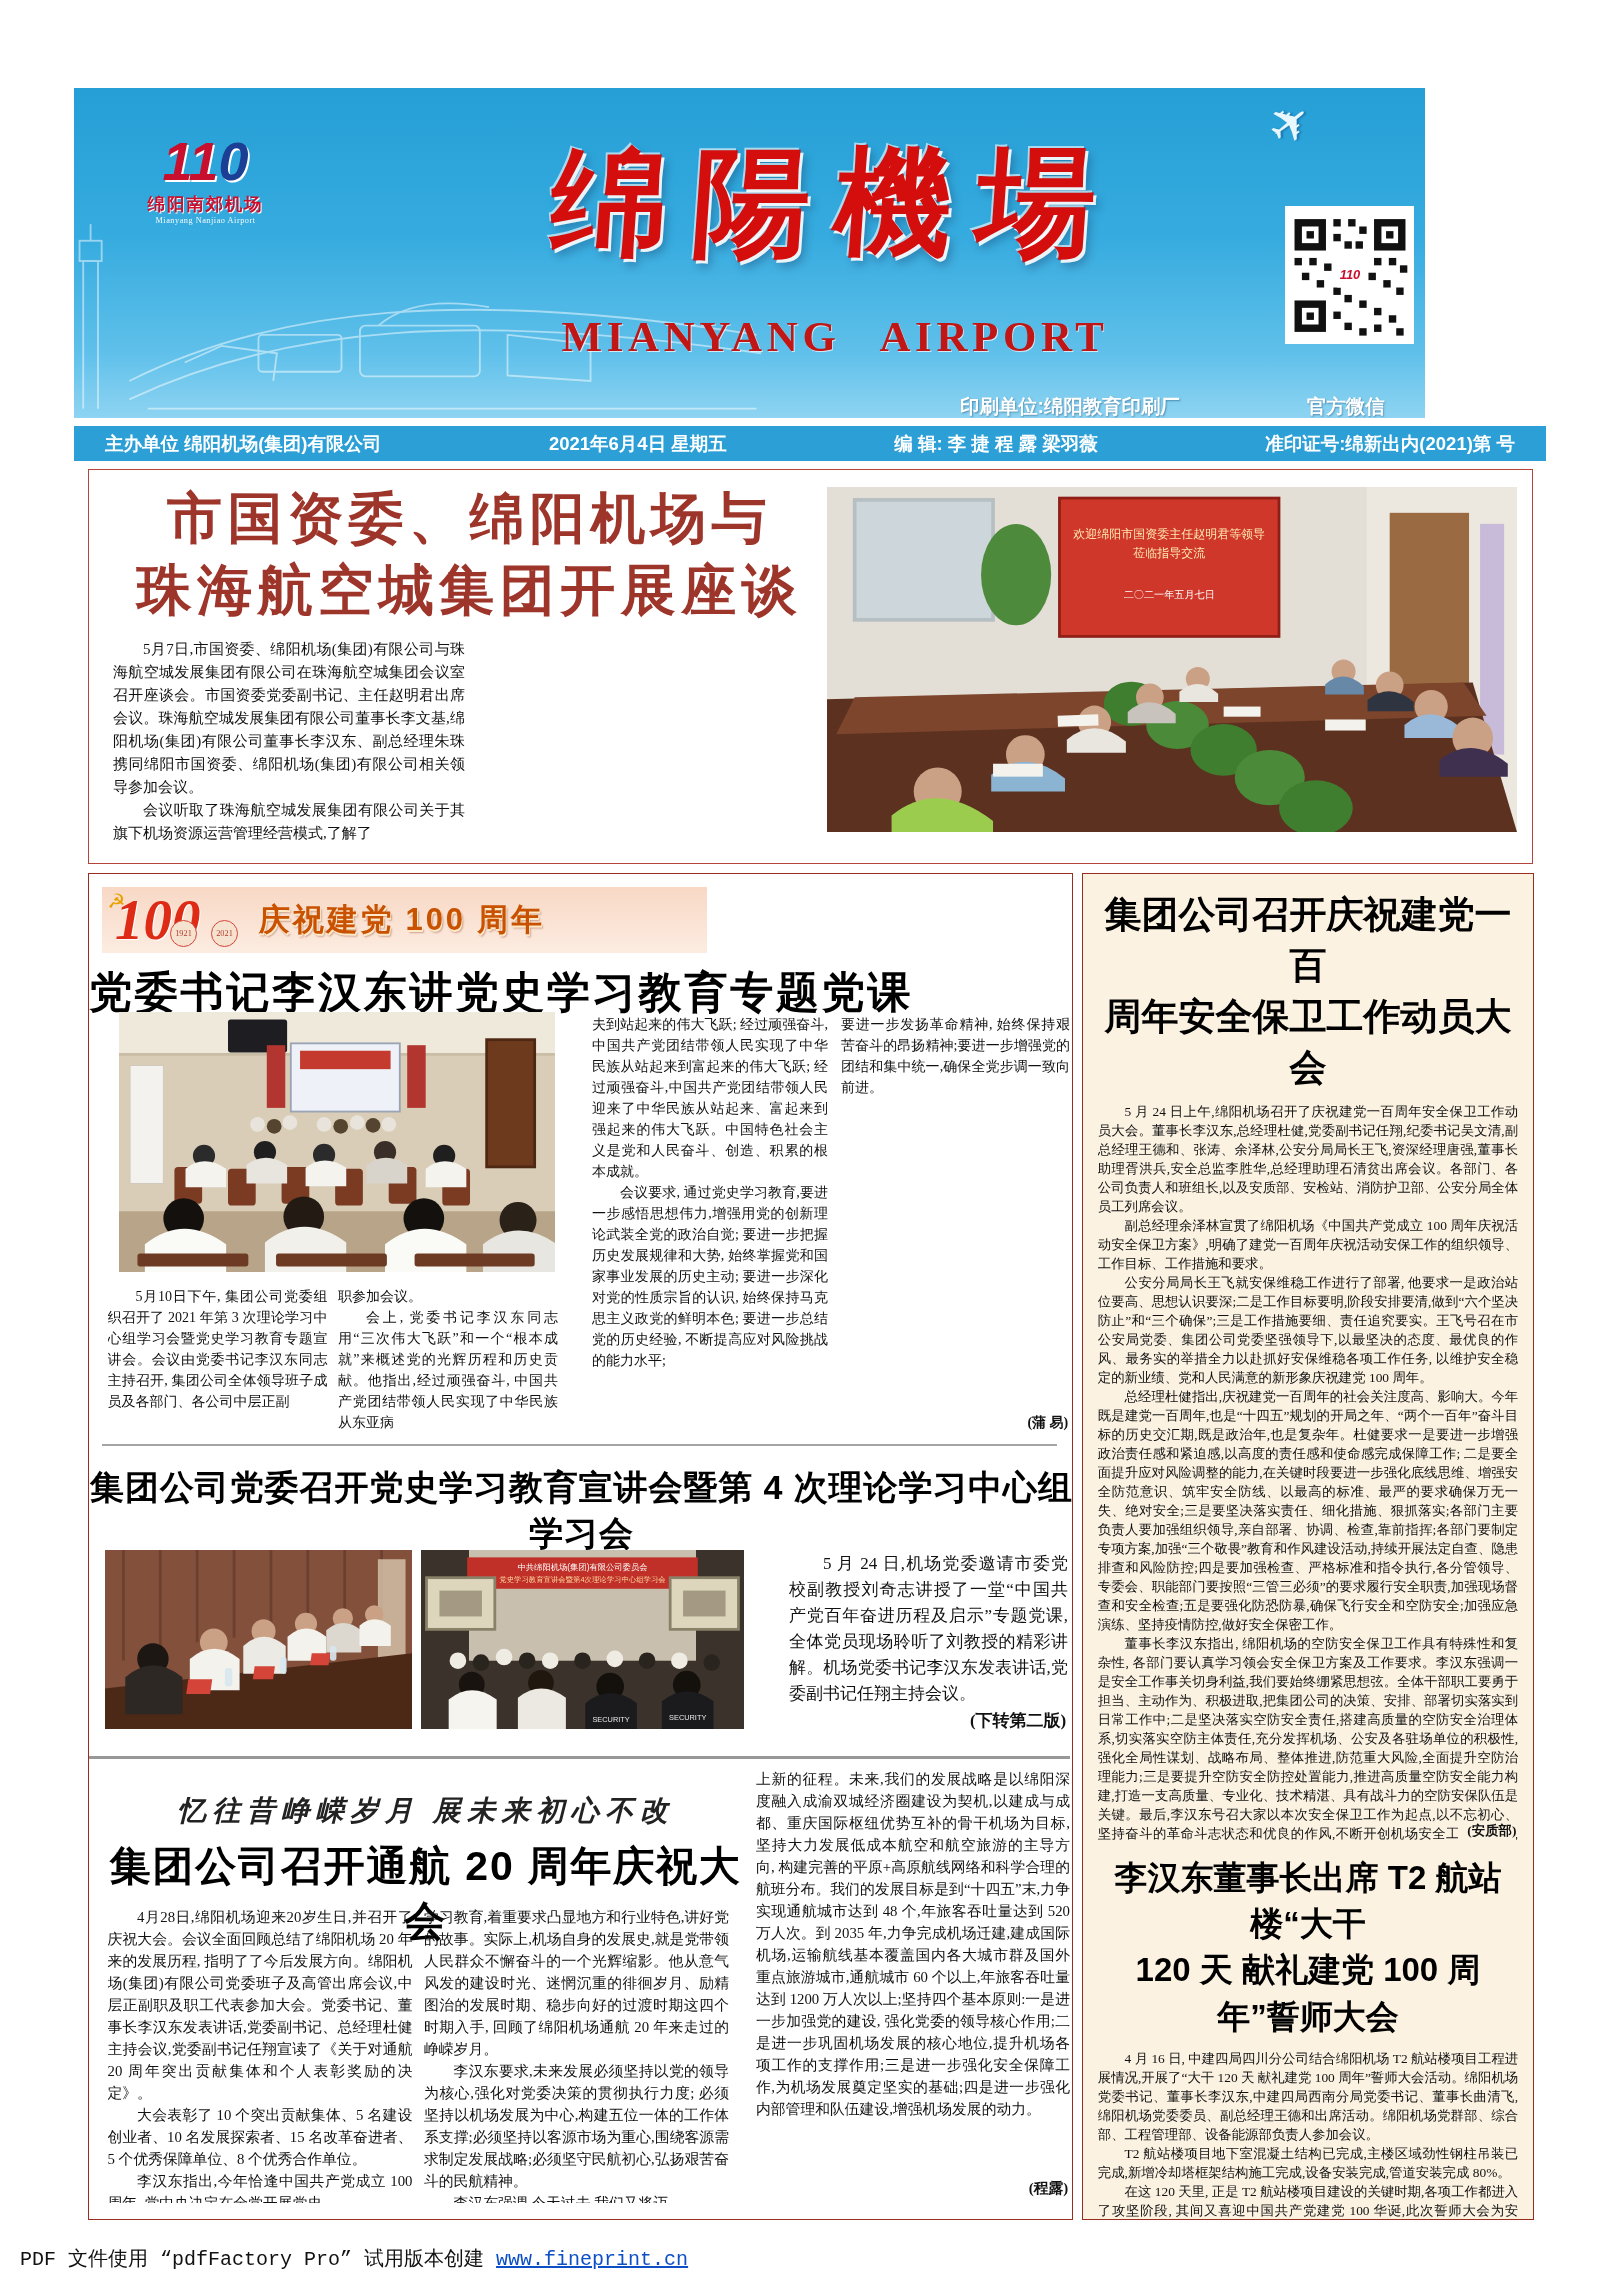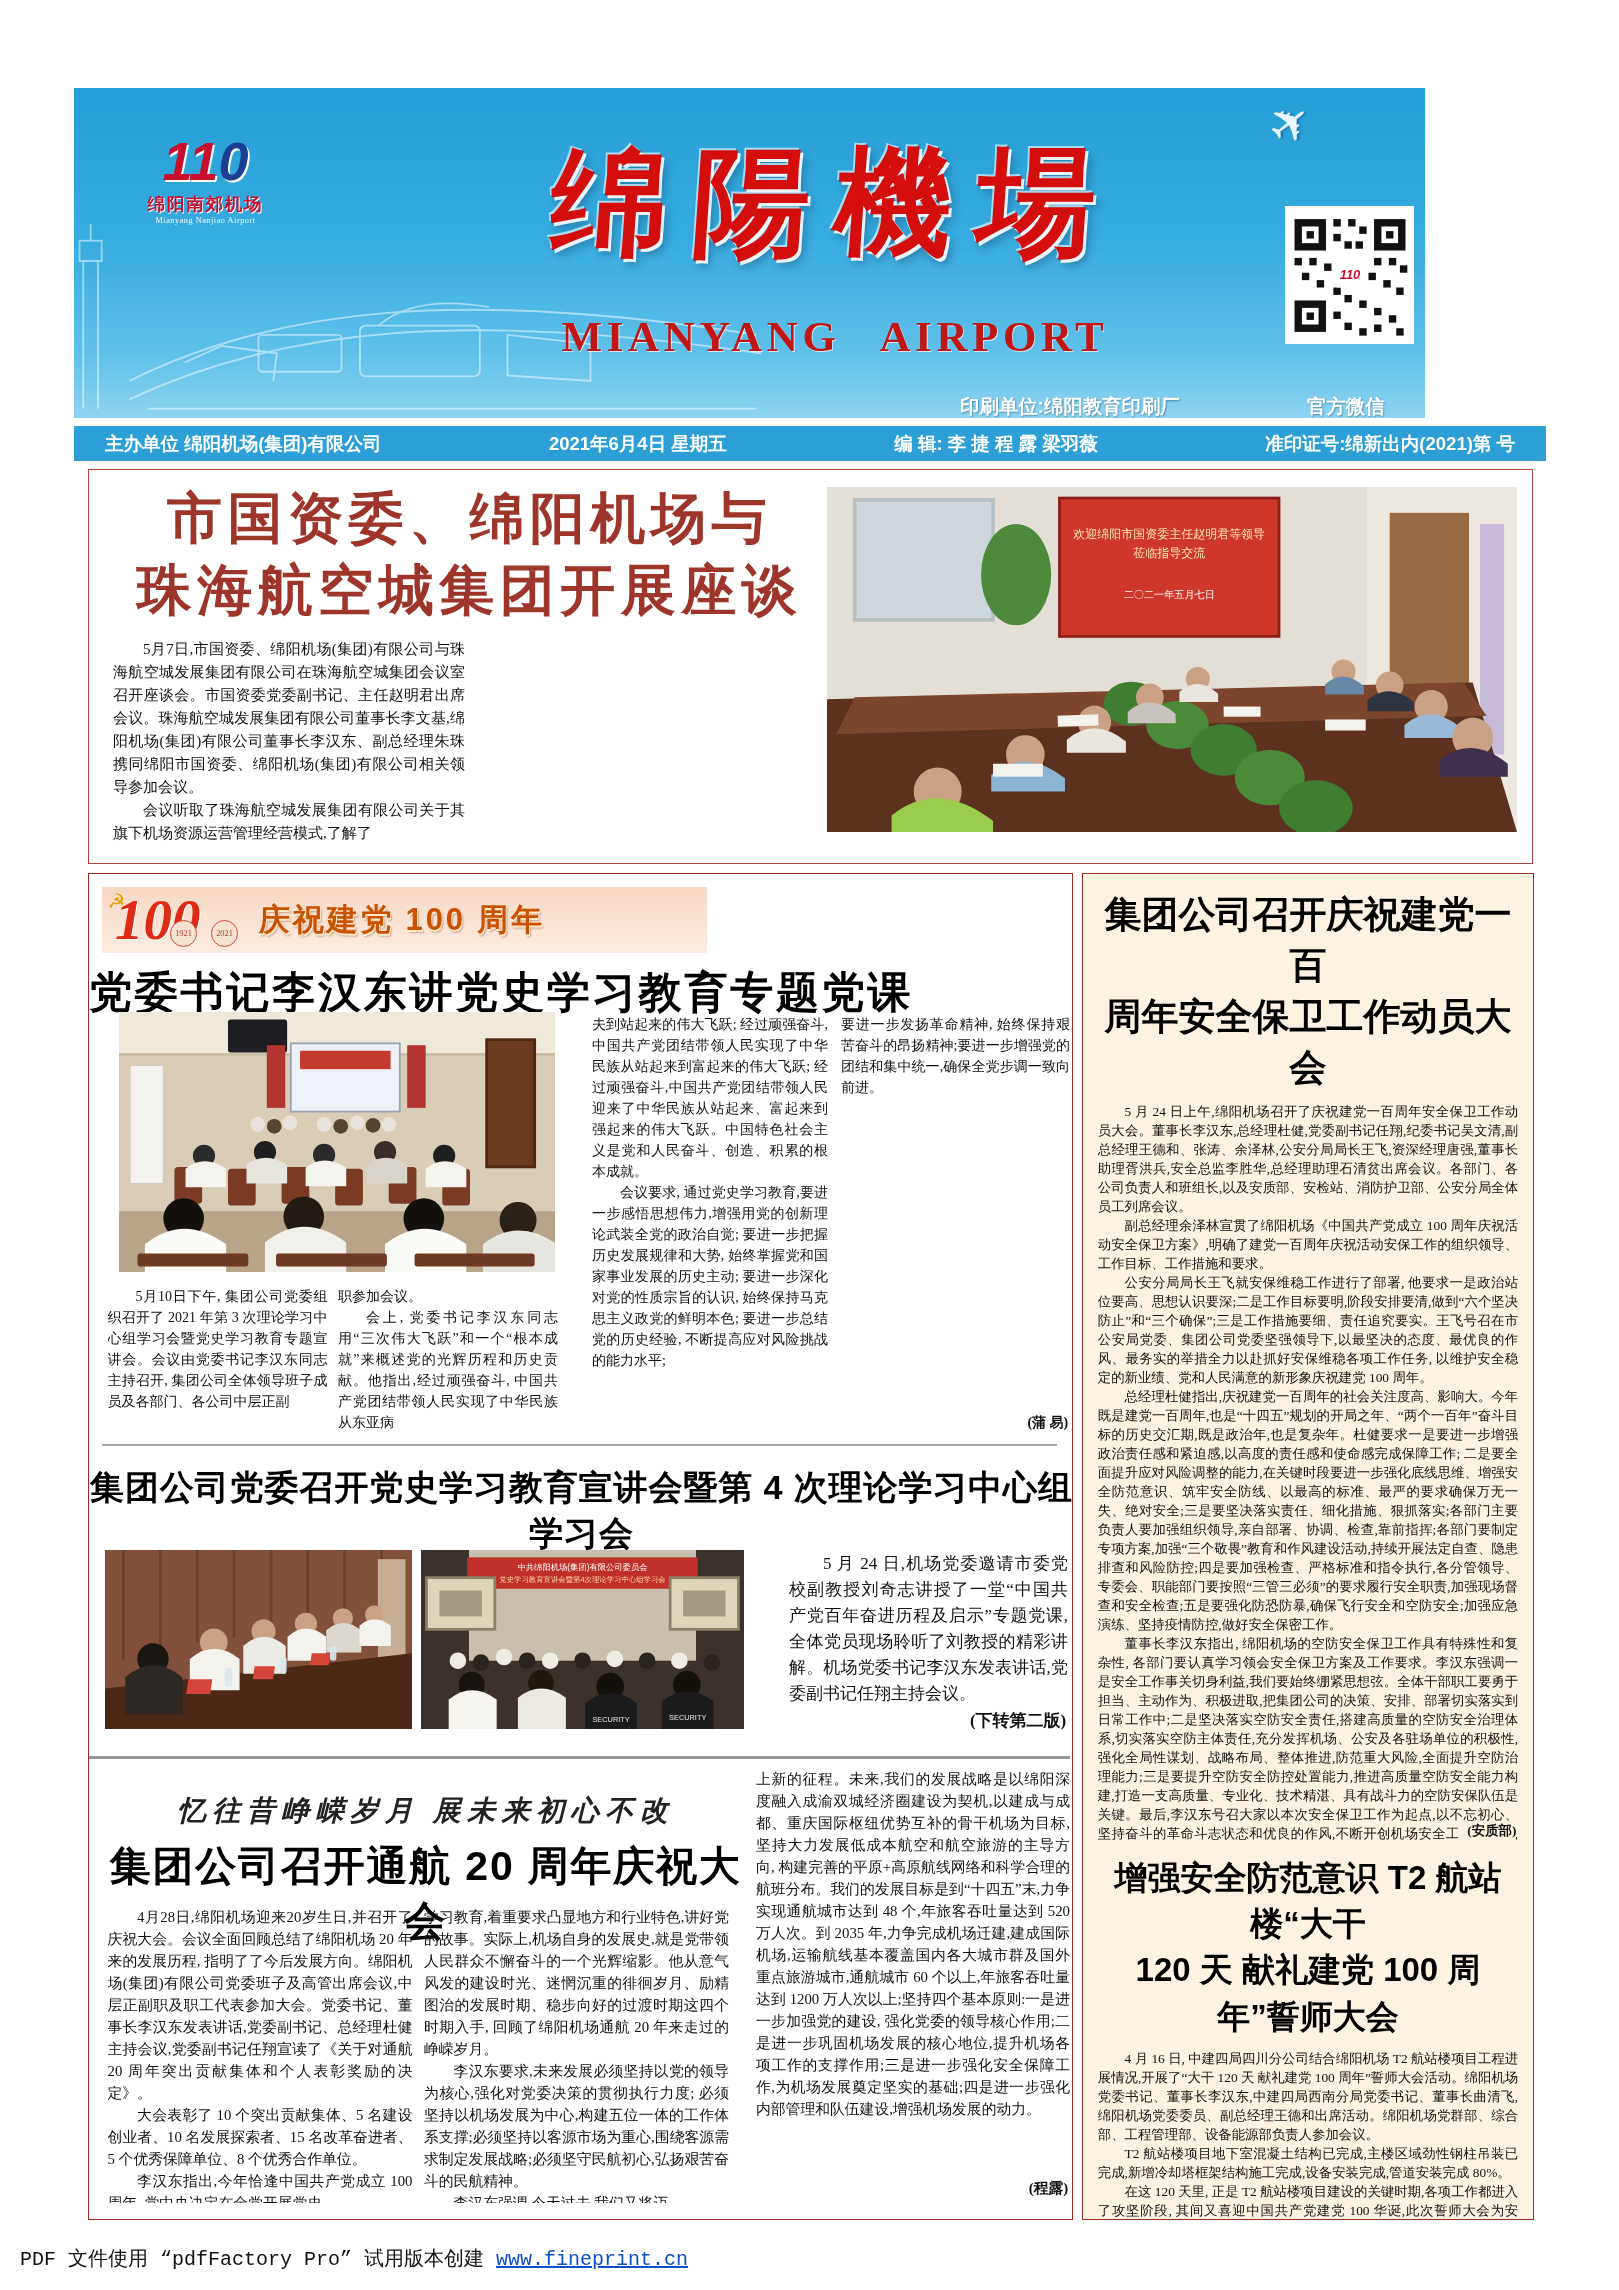--- a/index.html
+++ b/index.html
@@ -478,21 +478,21 @@
       <div>
           <p class="para">5 月 24 日上午,绵阳机场召开了庆祝建党一百周年安全保卫工作动员大会。董事长李汉东,总经理杜健,党委副书记任翔,纪委书记吴文清,副总经理王德和、张涛、余泽林,公安分局局长王飞,资深经理唐强,董事长助理胥洪兵,安全总监李胜华,总经理助理石清贫出席会议。各部门、各公司负责人和班组长,以及安质部、安检站、消防护卫部、公安分局全体员工列席会议。</p>
           <p class="para">副总经理余泽林宣贯了绵阳机场《中国共产党成立 100 周年庆祝活动安全保卫方案》,明确了建党一百周年庆祝活动安保工作的组织领导、工作目标、工作措施和要求。</p>
           <p class="para">公安分局局长王飞就安保维稳工作进行了部署, 他要求一是政治站位要高、思想认识要深;二是工作目标要明,阶段安排要清,做到“六个坚决防止”和“三个确保”;三是工作措施要细、责任追究要实。王飞号召在市公安局党委、集团公司党委坚强领导下,以最坚决的态度、最优良的作风、最务实的举措全力以赴抓好安保维稳各项工作任务, 以维护安全稳定的新业绩、党和人民满意的新形象庆祝建党 100 周年。</p>
           <p class="para">总经理杜健指出,庆祝建党一百周年的社会关注度高、影响大。今年既是建党一百周年,也是“十四五”规划的开局之年、“两个一百年”奋斗目标的历史交汇期,既是政治年,也是复杂年。杜健要求一是要进一步增强政治责任感和紧迫感,以高度的责任感和使命感完成保障工作; 二是要全面提升应对风险调整的能力,在关键时段要进一步强化底线思维、增强安全防范意识、筑牢安全防线、以最高的标准、最严的要求确保万无一失、绝对安全;三是要坚决落实责任、细化措施、狠抓落实;各部门主要负责人要加强组织领导,亲自部署、协调、检查,靠前指挥;各部门要制定专项方案,加强“三个敬畏”教育和作风建设活动,持续开展法定自查、隐患排查和风险防控;四是要加强检查、严格标准和指令执行,各分管领导、专委会、职能部门要按照“三管三必须”的要求履行安全职责,加强现场督查和安全检查;五是要强化防恐防暴,确保飞行安全和空防安全;加强应急演练、坚持疫情防控,做好安全保密工作。</p>
           <p class="para">董事长李汉东指出, 绵阳机场的空防安全保卫工作具有特殊性和复杂性, 各部门要认真学习领会安全保卫方案及工作要求。李汉东强调一是安全工作事关切身利益,我们要始终绷紧思想弦。全体干部职工要勇于担当、主动作为、积极进取,把集团公司的决策、安排、部署切实落实到日常工作中;二是坚决落实空防安全责任,搭建高质量的空防安全治理体系,切实落实空防主体责任,充分发挥机场、公安及各驻场单位的积极性,强化全局性谋划、战略布局、整体推进,防范重大风险,全面提升空防治理能力;三是要提升空防安全防控处置能力,推进高质量空防安全能力构建,打造一支高质量、专业化、技术精湛、具有战斗力的空防安保队伍是关键。最后,李汉东号召大家以本次安全保卫工作为起点,以不忘初心、坚持奋斗的革命斗志状态和优良的作风,不断开创机场安全工作新局面,坚决维护党和国家的核心利益, 以优异的成绩向建党一百周年献礼,为机场高质量发展贡献青春和力量。</p>
         </div>
       <div class="byline">(安质部)</div>
     </div>
     <div class="t2-hl">
-      <div>增强安全防范意识 T2 航站楼“大干</div>
+      <div>李汉东董事长出席 T2 航站楼“大干</div>
       <div>120 天  献礼建党 100 周年”誓师大会</div>
     </div>
     <div class="t2-body">
       <div>
           <p class="para">4 月 16 日, 中建四局四川分公司结合绵阳机场 T2 航站楼项目工程进展情况,开展了“大干 120 天  献礼建党 100 周年”誓师大会活动。绵阳机场党委书记、董事长李汉东,中建四局西南分局党委书记、董事长曲清飞,绵阳机场党委委员、副总经理王德和出席活动。绵阳机场党群部、综合部、工程管理部、设备能源部负责人参加会议。</p>
           <p class="para">T2 航站楼项目地下室混凝土结构已完成,主楼区域劲性钢柱吊装已完成,新增冷却塔框架结构施工完成,设备安装完成,管道安装完成 80%。</p>
           <p class="para">在这 120 天里, 正是 T2 航站楼项目建设的关键时期,各项工作都进入了攻坚阶段, 其间又喜迎中国共产党建党 100 华诞,此次誓师大会为安全、高效、保质保量的完成建设任务,充分调动和激发绵阳机场项目全体人员及各施工队伍的积极性、创造性,增强其责任感和紧迫感,增强质量和安全意识,确保项目建设目标顺利实现奠定了坚强意志基础。</p>
         </div>
 
     </div>

